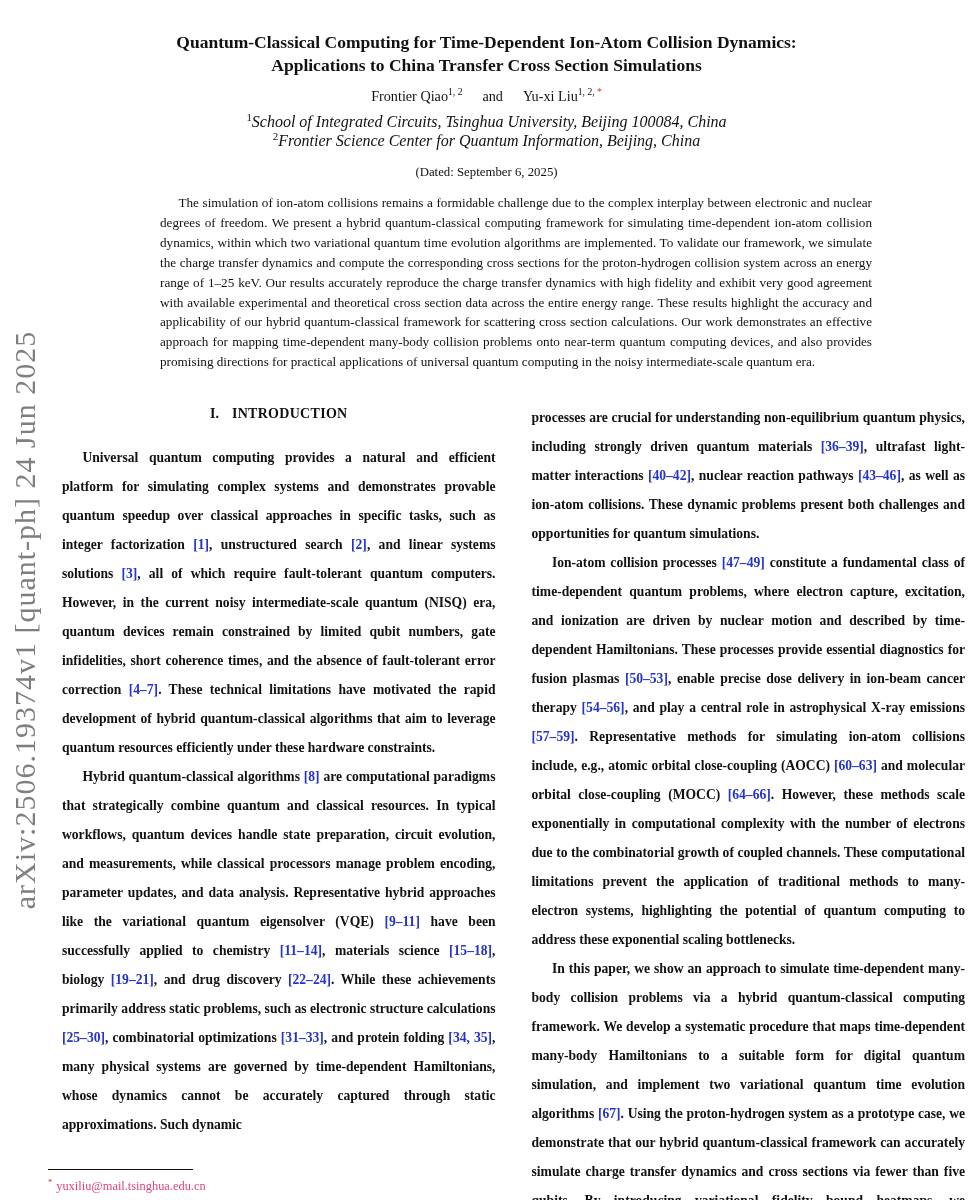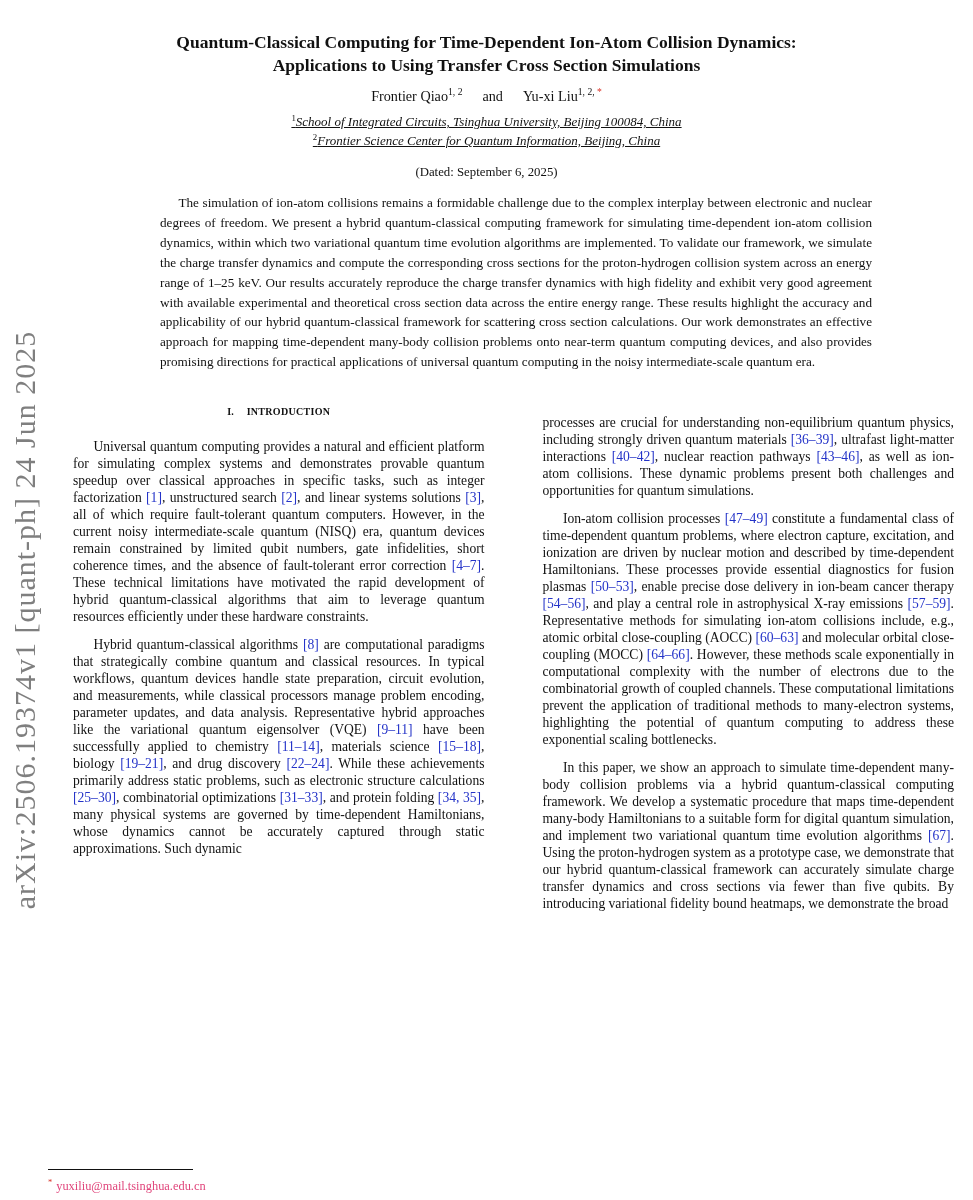--- a/index.html
+++ b/index.html
@@ -46,23 +46,22 @@
   }
   .joiner { margin: 0 20px; }
   sup {
     font-size: 0.68em;
     vertical-align: super;
     line-height: 0;
   }
   .star { color: var(--color-star, #d93025); cursor: pointer; }
   .affils { margin-top: 7px; }
   .affil {
-    font-size: 13px;
+    font-size: 16px;
     line-height: 19px;
-    text-decoration: underline;
   }
   .affil .affil-text { font-style: italic; }
   .dateline {
     margin-top: 15px;
     font-size: 12.8px;
   }
   .abstract {
     margin: 13px 16px 0 160px;
     width: 712px;
     font-size: 13.2px;
@@ -72,32 +71,33 @@
   }
   .columns {
     display: flex;
     gap: 36px;
     padding: 31px 8px 0 62px;
     box-sizing: border-box;
   }
   .col { flex: 1; min-width: 0; }
   .section-heading {
     margin: 3px 0 21px 0;
-    font-size: 10px;
+    font-size: 14px;
     font-weight: bold;
     text-align: center;
   }
   .section-heading .sec-title { margin-left: 13px; letter-spacing: 0.3px; }
   .body-par {
-    margin: 11px;
+    margin: 0;
     font-size: 13.6px;
-    line-height: 17px;
+    line-height: 29px;
     text-align: justify;
     text-indent: 1.5em;
     hyphens: auto;
+    font-weight: bold;
   }
   .body-par.no-indent { text-indent: 0; }
   .cite {
     color: var(--color-citation, #2433c8);
     cursor: pointer;
   }
   .footnote {
     position: absolute;
     left: 48px;
     bottom: 6px;
@@ -119,21 +119,21 @@
 </head>
 <body>
 
 <div class="page">
 
   <div class="arxiv-banner">arXiv:2506.19374v1  [quant-ph]  24 Jun 2025</div>
 
   <header class="header">
     <h1 class="title">
       <span class="title-line">Quantum-Classical Computing for Time-Dependent Ion-Atom Collision Dynamics:</span>
-      <span class="title-line">Applications to Using Transfer Cross Section Simulations</span>
+      <span class="title-line">Applications to China Transfer Cross Section Simulations</span>
     </h1>
 
     <div class="authors">
       <span><span>Frontier Qiao</span><sup>1, 2</sup></span><span class="joiner">and</span><span><span>Yu-xi Liu</span><sup><span>1, 2, </span><span class="star">*</span></sup></span>
     </div>
 
     <div class="affils">
       <div class="affil"><sup>1</sup><span class="affil-text">School of Integrated Circuits, Tsinghua University, Beijing 100084, China</span></div>
       <div class="affil"><sup>2</sup><span class="affil-text">Frontier Science Center for Quantum Information, Beijing, China</span></div>
     </div>

